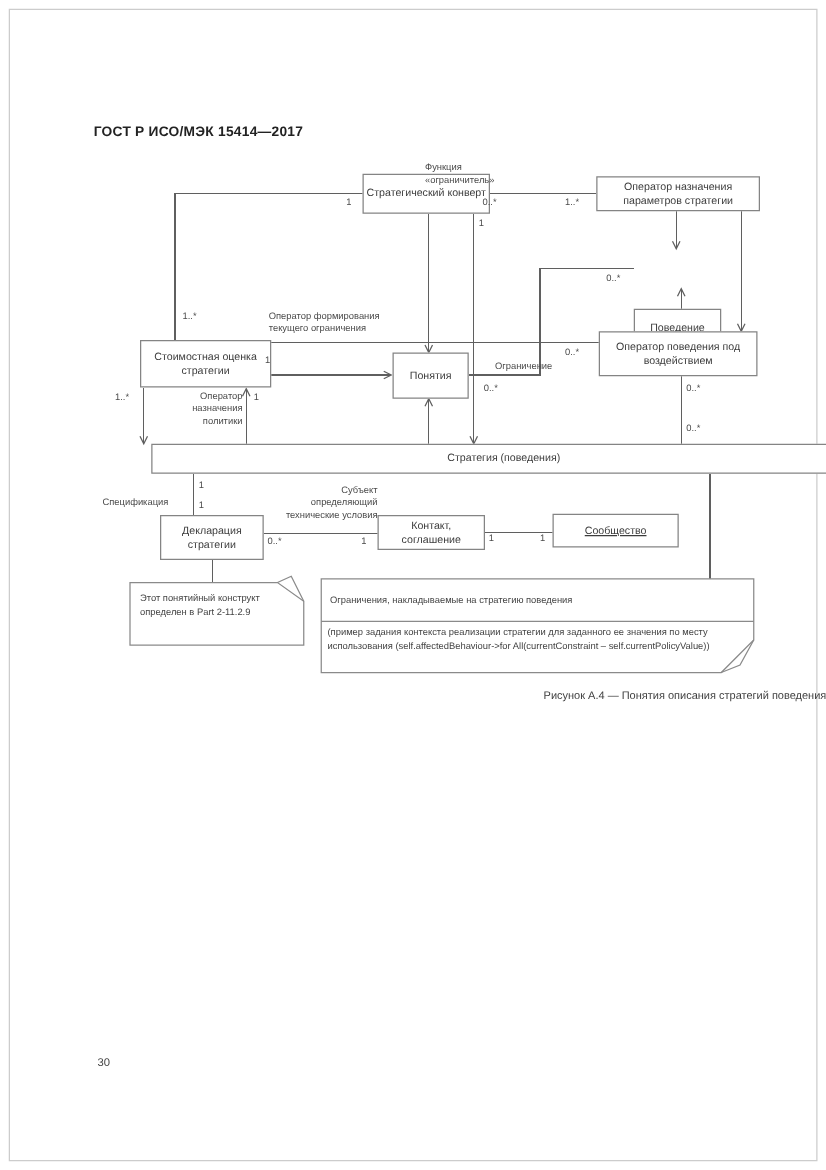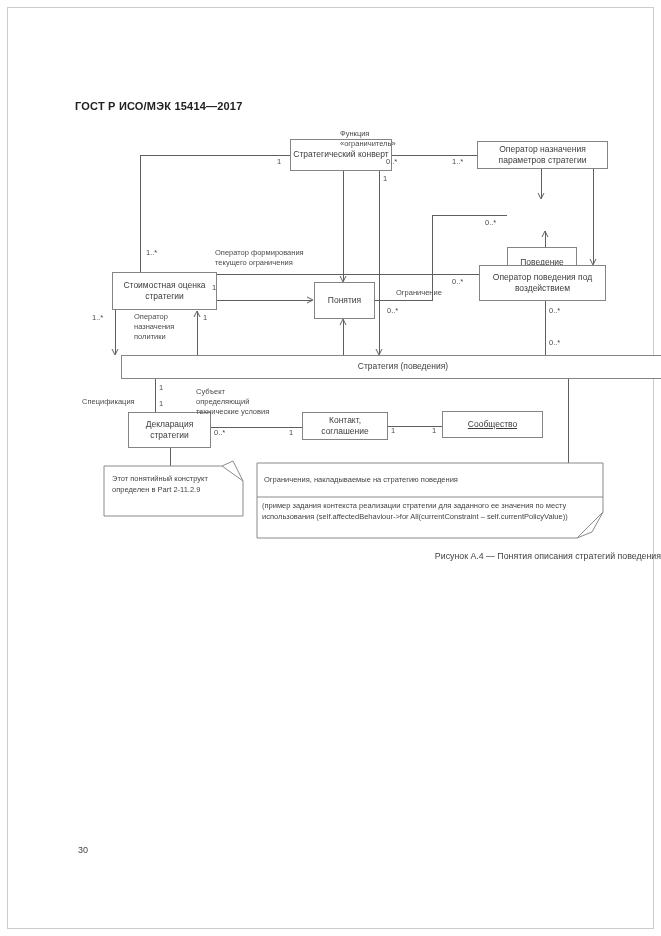--- a/index.html
+++ b/index.html
@@ -3,21 +3,21 @@
 <meta charset="utf-8">
 <style>
   html,body{margin:0;padding:0;background:#fff;}
   body{width:661px;height:936px;position:relative;font-family:"Liberation Sans",sans-serif;overflow:hidden;}
   .page-frame{position:absolute;left:7px;top:7px;right:7px;bottom:7px;border:1px solid #cccccc;pointer-events:none;}
   .hdr{position:absolute;left:75px;top:58px;font-size:11px;font-weight:bold;color:#222;letter-spacing:.2px;margin-top:42px;}
   svg.lines{position:absolute;left:0;top:0;z-index:1;}
   .box{position:absolute;z-index:2;background:#fff;border:1px solid #848484;display:flex;align-items:center;justify-content:center;text-align:center;font-size:8.5px;color:#3c3c3c;line-height:1.3;white-space:pre-line;box-sizing:border-box;padding:1px 2px;}
   .mult{position:absolute;z-index:3;font-size:7.5px;color:#4a4a4a;white-space:nowrap;}
   .lbl{position:absolute;z-index:3;font-size:7.5px;color:#4a4a4a;line-height:1.35;white-space:pre-line;}
-  .lbl.ctr{text-align:left;}
+  .lbl.ctr{text-align:right;}
   .note-text{position:absolute;z-index:3;font-size:7.5px;color:#444;line-height:1.5;}
   .caption{position:absolute;left:0;top:551px;width:100%;text-align:right;font-size:8.8px;color:#3f3f3f;z-index:3;}
   .pagenum{position:absolute;left:78px;top:845px;font-size:9px;color:#444;z-index:3;}
 </style>
 </head>
 <body>
 
 <div class="page-frame"></div>
 
 <div class="hdr">ГОСТ Р ИСО/МЭК 15414—2017</div>

